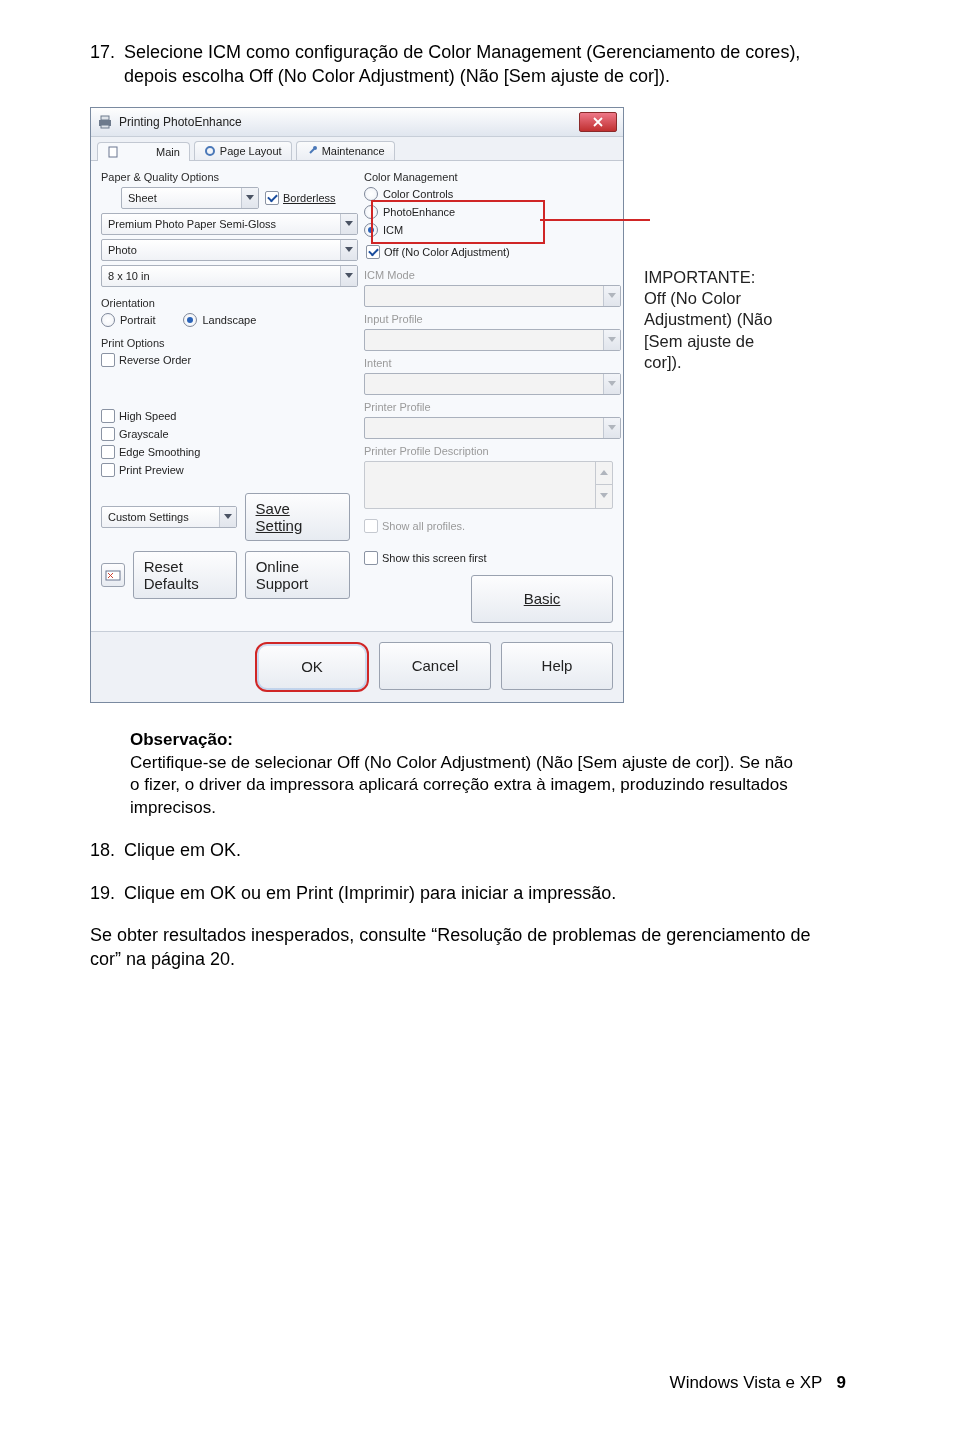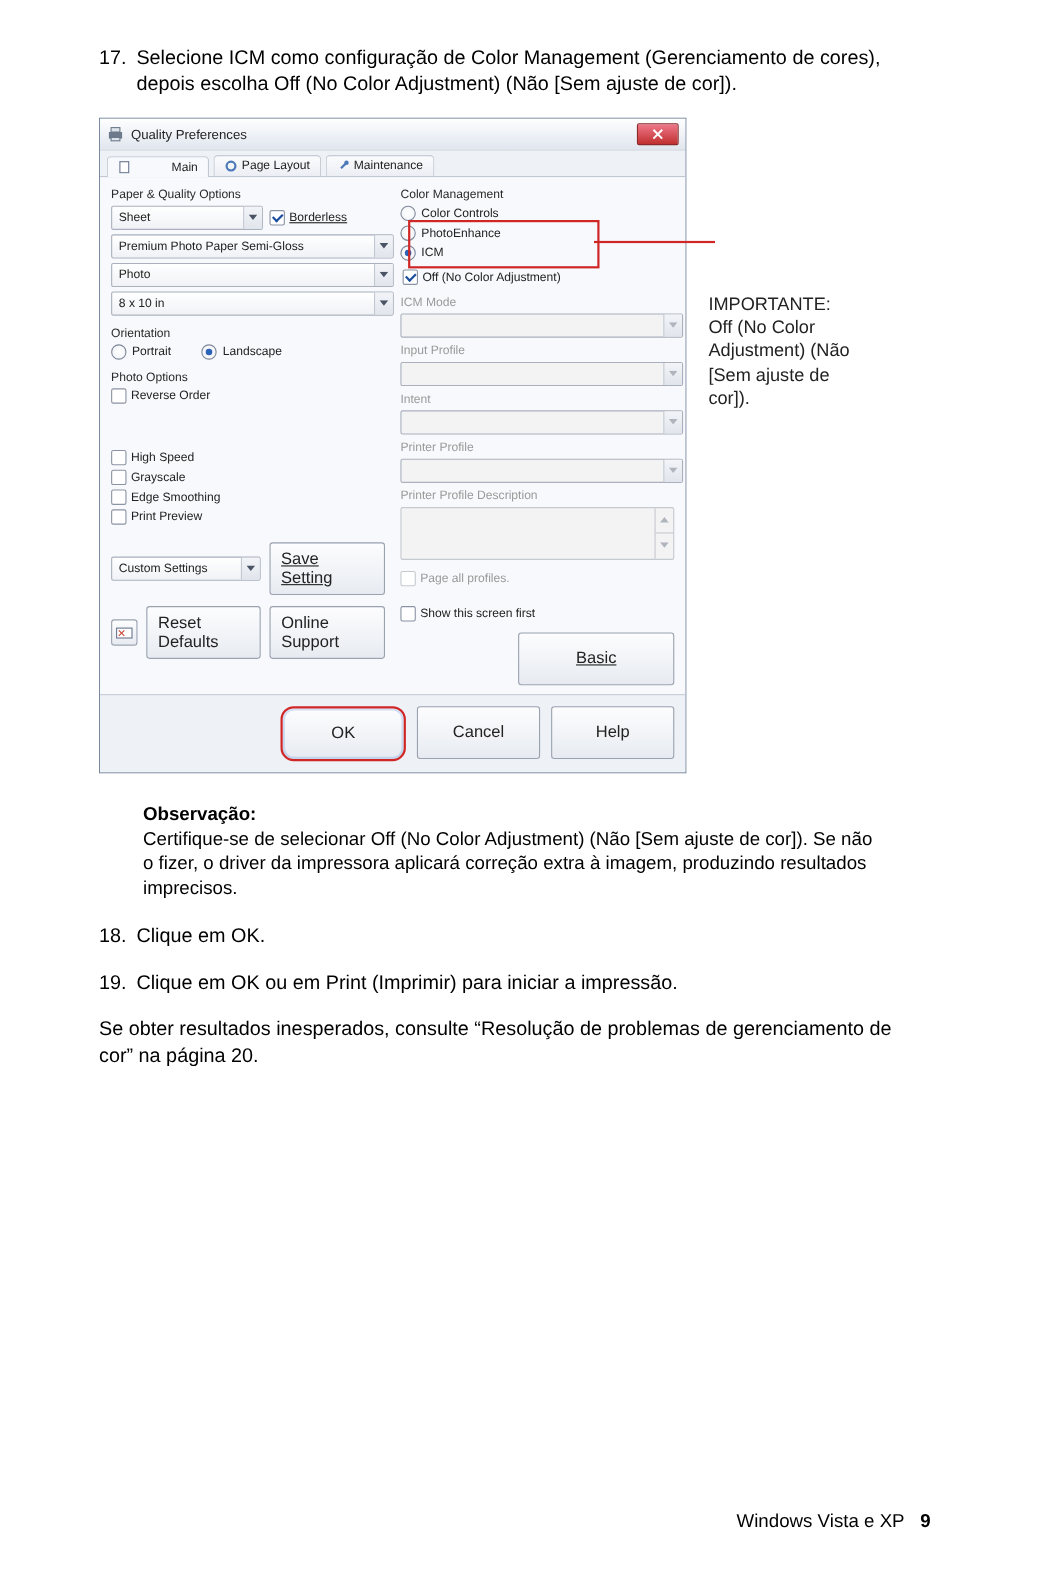--- a/index.html
+++ b/index.html
@@ -119,21 +119,21 @@
 }
 .dropdown .val { font-size:11px; }
 .dropdown .chev {
   width:16px; height:100%; border-left:1px solid #c2c8d2;
   display:flex; align-items:center; justify-content:center;
   background:linear-gradient(#f2f4f8,#e1e5ec);
 }
 .dropdown.dis .val { color:#9a9a9a; }
 .dropdown.dis { background:#f3f3f3; }
 .w-full{ width:100%; }
-.w-130{ width:130px; }
+.w-130{ width:130px;margin-left:20px; }
 
 .check {
   display:flex; align-items:center; gap:4px;
 }
 .checkbox {
   width:12px; height:12px; border:1px solid #8a93a3; background:#fff;
   display:inline-flex; align-items:center; justify-content:center;
   border-radius:2px;
 }
 .checkbox.checked::after{
@@ -227,21 +227,21 @@
   <div class="dialog">
 
     <div class="titlebar">
       <span class="printer-icon">
         <svg viewBox="0 0 16 14">
               <rect x="2" y="5" width="12" height="6" fill="#6d7a8c"></rect>
               <rect x="4" y="1" width="8" height="4" fill="#dfe4ea" stroke="#6d7a8c"></rect>
               <rect x="4" y="10" width="8" height="3" fill="#dfe4ea" stroke="#6d7a8c"></rect>
             </svg>
       </span>
-      <span class="title">Quality Preferences</span>
+      <span class="title">Printing PhotoEnhance</span>
       <div class="close-btn">
         <svg viewBox="0 0 10 10">
               <path d="M1 1 L9 9 M9 1 L1 9" stroke="#fff" stroke-width="1.8"></path>
             </svg>
       </div>
     </div>
 
     <div class="tabs">
       <div class="tab active">
         <span class="ticon"><svg viewBox="0 0 12 12">
@@ -311,21 +311,21 @@
           <div class="row" style="gap:28px">
             <div class="radio">
               <span class="radiodot"></span>
               <span>Portrait</span>
             </div>
             <div class="radio">
               <span class="radiodot on"></span>
               <span>Landscape</span>
             </div>
           </div>
-          <div class="glab" style="margin-top:6px">Photo Options</div>
+          <div class="glab" style="margin-top:6px">Print Options</div>
           <div class="check">
                 <span class="checkbox"></span>
                 <span>Reverse Order</span>
               </div>
           <div style="height:34px"></div>
           <div class="check">
                 <span class="checkbox"></span>
                 <span>High Speed</span>
               </div>
           <div class="check">
@@ -429,21 +429,21 @@
                   </div>
               <div style="border-top:1px solid #c5c9d0">
                     <svg width="8" height="6">
                       <path d="M0 0 L4 5 L8 0" fill="#b0b5bd"></path>
                     </svg>
                   </div>
             </div>
           </div>
           <div class="check" style="margin-top:6px">
             <span class="checkbox" style="border-color:#c5c9d0"></span>
-            <span class="greytxt">Page all profiles.</span>
+            <span class="greytxt">Show all profiles.</span>
           </div>
           <div class="row" style="margin-top:14px">
             <div class="check">
               <span class="checkbox"></span>
               <span>Show this screen first</span>
             </div>
           </div>
           <div class="row" style="margin-top:6px; justify-content:flex-end">
             <div class="btn wide" style="text-decoration:underline">Basic</div>
           </div>

